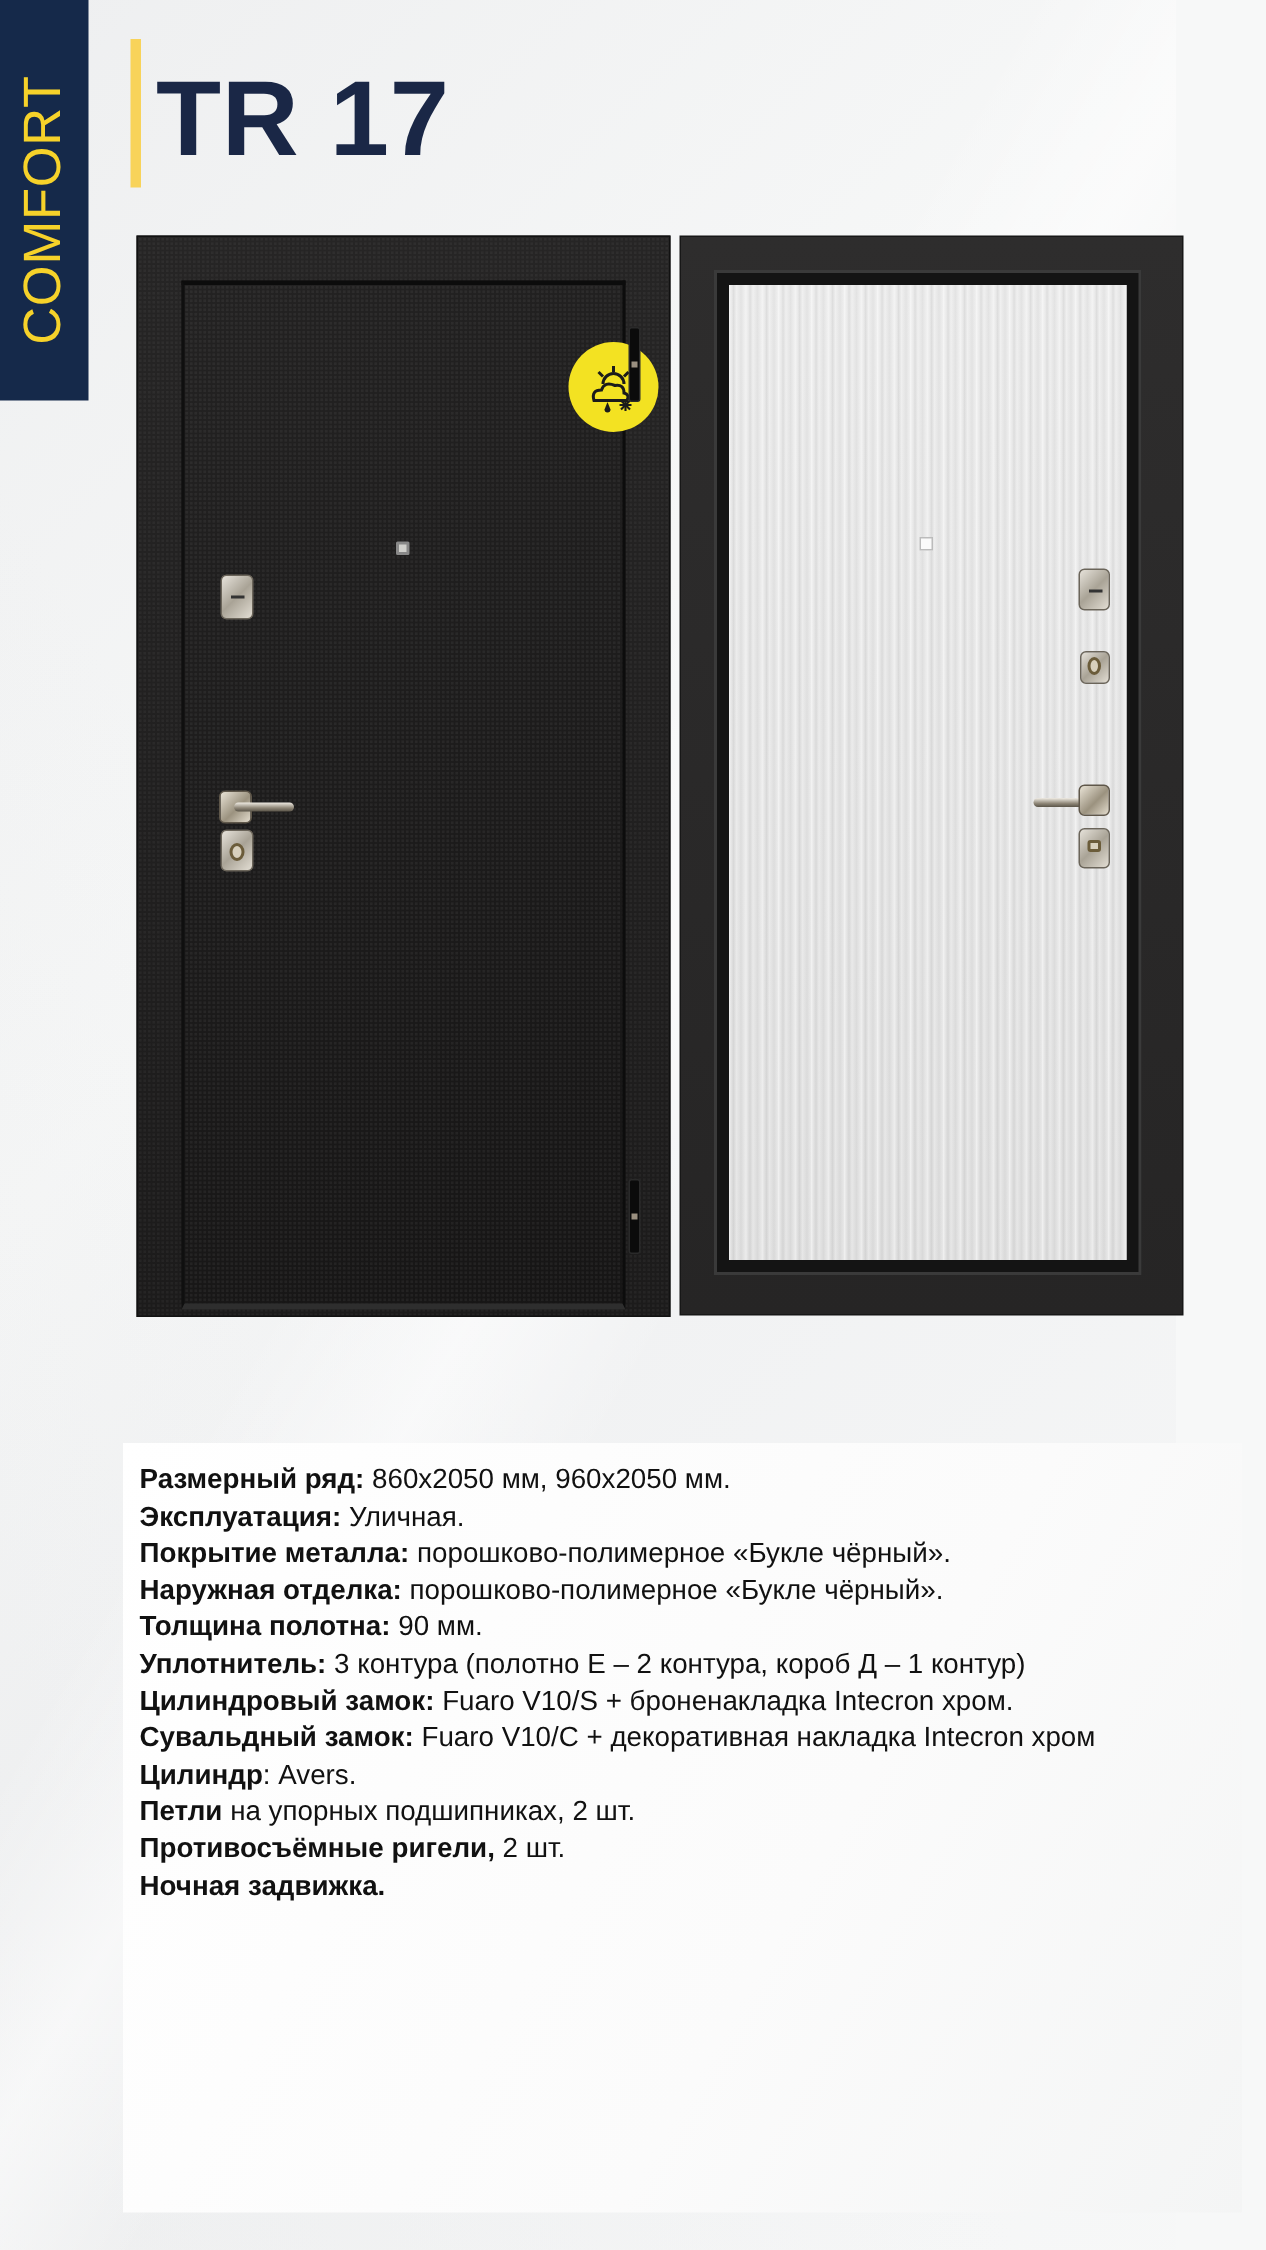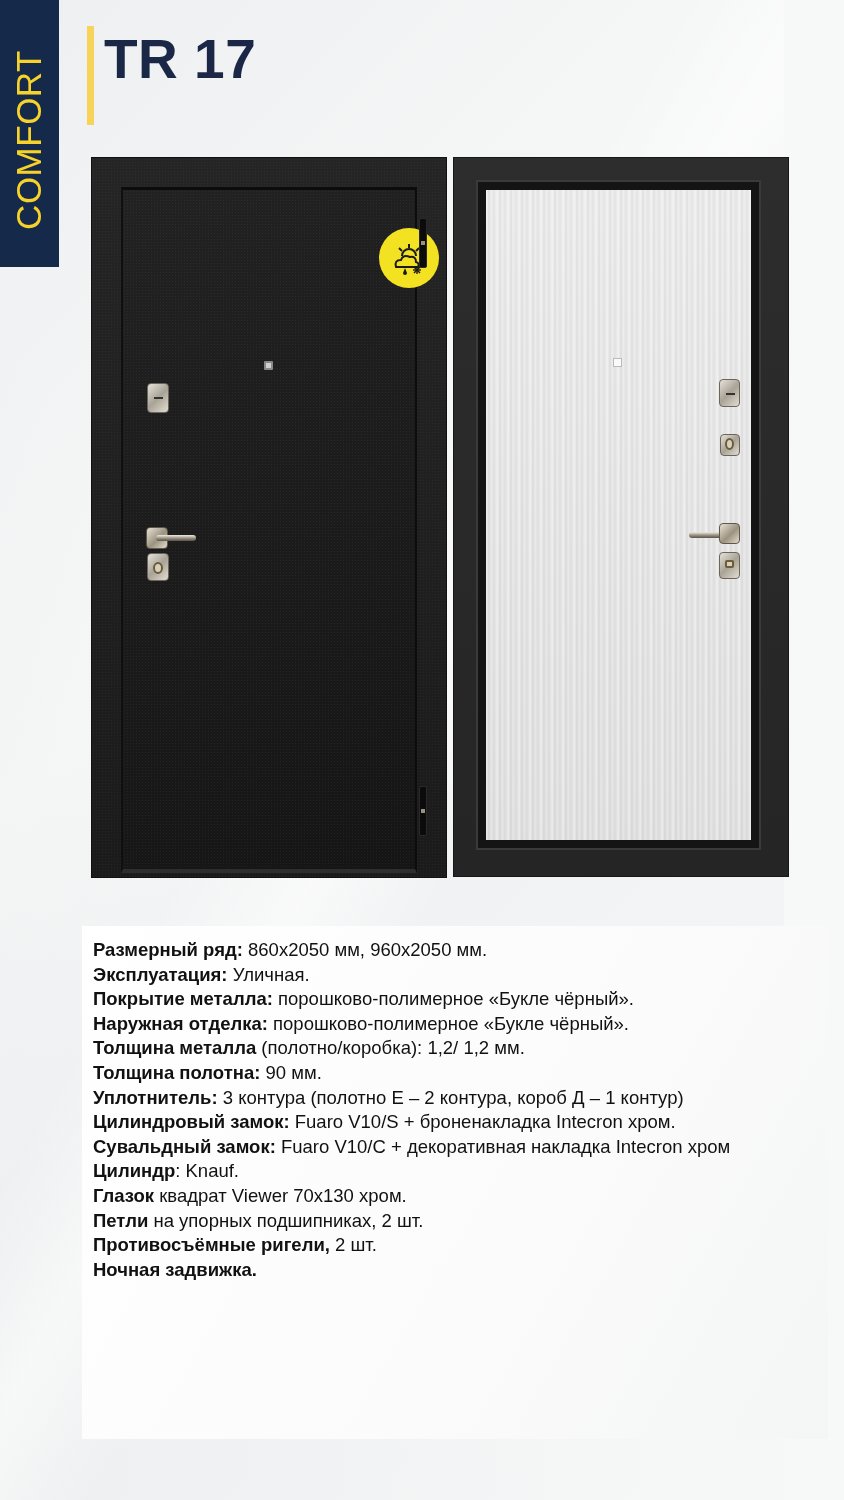--- a/index.html
+++ b/index.html
@@ -35,22 +35,22 @@
     white-space: nowrap;
     font-family: "Liberation Sans", sans-serif;
   }
 
   
   .title-accent {
     position: absolute; left: 87px; top: 26px; width: 7px; height: 99px;
     background: #f8d35a;
   }
   .page-title {
-    position: absolute; left: 104px; top: 32px;
-    font-size: 55px; font-weight: bold; color: #1a2746;
+    position: absolute; left: 104px; top: 44px;
+    font-size: 71px; font-weight: bold; color: #1a2746;
     letter-spacing: 0.5px;
     font-family: "Liberation Sans", sans-serif;
     line-height: 1;
   }
 
   
   .door-ext {
     position: absolute; left: 91px; top: 157px; width: 356px; height: 721px;
     background: #1f1e1e;
     background-image:
@@ -126,21 +126,21 @@
     background-image:
       repeating-linear-gradient(90deg, rgba(255,255,255,0.55) 0px, rgba(255,255,255,0.0) 2px, rgba(190,190,190,0.25) 3px, rgba(255,255,255,0.3) 5px, rgba(205,205,205,0.2) 8px, rgba(255,255,255,0.4) 11px),
       linear-gradient(180deg, #e9e9e9 0%, #dcdcdc 100%);
   }
   .latch-white {
     position: absolute; width: 9px; height: 9px; background: #fafafa; border: 1px solid #bbb;
   }
 
   
   .specs {
-    position: absolute; left: 82px; top: 926px; width: 746px; height: 513px;
+    position: absolute; left: 82px; top: 962px; width: 746px; height: 513px;
     background: linear-gradient(120deg, #ffffff 0%, #fbfbfb 60%, #f4f5f5 100%);
     padding: 12px 0 0 11px;
   }
   .spec-row {
     font-size: 18.5px; line-height: 24.6px; color: #111;
     white-space: nowrap;
     font-family: "Liberation Sans", sans-serif;
   }
   .spec-row b { font-weight: bold; }
 </style>
@@ -208,23 +208,21 @@
       </div>
     </div>
   </div>
 </div>
 
 <div class="specs">
   <div class="spec-row"><b>Размерный ряд:</b><span> 860х2050 мм, 960х2050 мм.</span></div>
   <div class="spec-row"><b>Эксплуатация:</b><span> Уличная.</span></div>
   <div class="spec-row"><b>Покрытие металла:</b><span> порошково-полимерное «Букле чёрный».</span></div>
   <div class="spec-row"><b>Наружная отделка:</b><span> порошково-полимерное «Букле чёрный».</span></div>
-  <div class="spec-row"><b>Толщина металла</b><span> (полотно/коробка): 1,2/ 1,2 мм.</span></div>
   <div class="spec-row"><b>Толщина полотна:</b><span> 90 мм.</span></div>
   <div class="spec-row"><b>Уплотнитель:</b><span> 3 контура (полотно Е – 2 контура, короб Д – 1 контур)</span></div>
   <div class="spec-row"><b>Цилиндровый замок:</b><span> Fuaro V10/S + броненакладка Intecron хром.</span></div>
   <div class="spec-row"><b>Сувальдный замок:</b><span> Fuaro V10/C + декоративная накладка Intecron хром</span></div>
-  <div class="spec-row"><b>Цилиндр</b><span>: Knauf.</span></div>
-  <div class="spec-row"><b>Глазок</b><span> квадрат Viewer 70х130 хром.</span></div>
+  <div class="spec-row"><b>Цилиндр</b><span>: Avers.</span></div>
   <div class="spec-row"><b>Петли</b><span> на упорных подшипниках, 2 шт.</span></div>
   <div class="spec-row"><b>Противосъёмные ригели,</b><span> 2 шт.</span></div>
   <div class="spec-row"><b>Ночная задвижка.</b><span></span></div>
 </div>
 
 </body></html>

